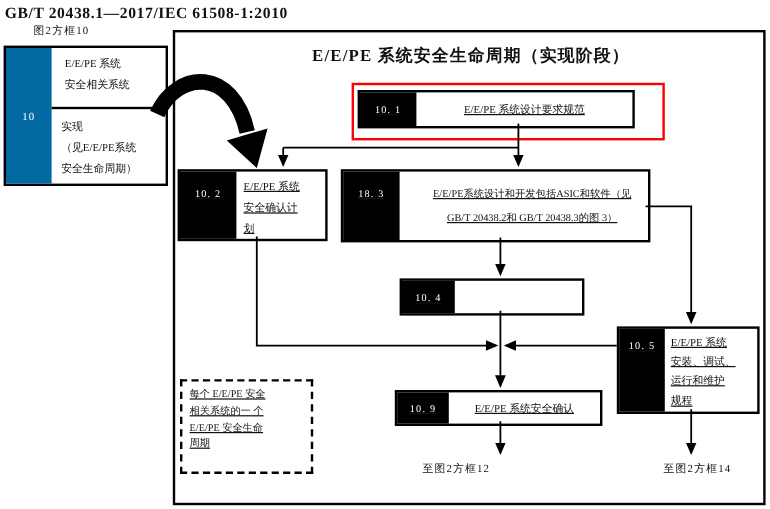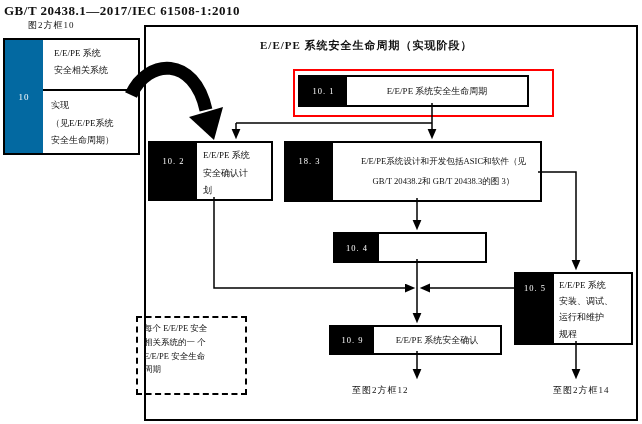--- a/index.html
+++ b/index.html
@@ -11,31 +11,31 @@
 
   
   .srcbox{position:absolute;left:3px;top:38px;width:133px;height:113px;border:2px solid #000;display:flex;background:#fff;}
   .srcnum{width:38px;background:#0369a1;color:#fff;font-size:9px;display:flex;align-items:center;justify-content:center;letter-spacing:1px;}
   .srccol{flex:1;display:flex;flex-direction:column;}
   .srctop{height:42px;border-bottom:2px solid #000;padding:5px 2px 2px 11px;font-size:9px;line-height:1.9;}
   .srcbot{flex:1;padding:6px 2px 2px 8px;font-size:9px;line-height:1.95;}
 
   
   .frame{position:absolute;left:144px;top:25px;width:490px;height:392px;border:2px solid #000;background:#fff;}
-  .dtitle{position:absolute;left:260px;top:38px;font-size:11px;font-weight:bold;letter-spacing:1px;white-space:nowrap;}
+  .dtitle{position:absolute;left:260px;top:38px;font-size:14px;font-weight:bold;letter-spacing:1px;white-space:nowrap;}
 
   .redbox{position:absolute;left:293px;top:69px;width:257px;height:44px;border:2px solid #ff0000;}
 
-  .fbox{position:absolute;border:2px solid #000;display:flex;background:#fff;}
+  .fbox{position:absolute;border:2px solid #000;display:flex;background:#fff;text-decoration:underline;}
   .fnum{background:#000;color:#fff;font-size:8.5px;display:flex;justify-content:center;align-items:center;letter-spacing:1px;flex-shrink:0;}
   .fnum.top{align-items:flex-start;padding-top:13px;}
   .flabel{flex:1;font-size:9px;display:flex;align-items:center;justify-content:center;text-align:center;}
   .flabel.left{justify-content:flex-start;align-items:flex-start;text-align:left;}
 
-  .notebox{position:absolute;left:136px;top:316px;width:98px;height:69px;border:2px dashed #000;padding:4px 3px 2px 6px;font-size:8.5px;line-height:1.62;box-sizing:content-box;}
+  .notebox{position:absolute;left:150px;top:316px;width:98px;height:69px;border:2px dashed #000;padding:4px 3px 2px 6px;font-size:8.5px;line-height:1.62;box-sizing:content-box;text-decoration:underline;}
   .exitlabel{position:absolute;font-size:9px;letter-spacing:1px;white-space:nowrap;}
 
   svg.overlay{position:absolute;left:0;top:0;pointer-events:none;}
 </style>
 </head>
 <body>
 
 <div class="page">
 
   <div class="hdr">GB/T 20438.1—2017/IEC 61508-1:2010</div>
@@ -52,21 +52,21 @@
     </div>
   </div>
 
   <div class="frame"></div>
   <div class="dtitle">E/E/PE 系统安全生命周期（实现阶段）</div>
 
   <div class="redbox"></div>
 
   <div class="fbox" style="left:298px;top:75px;width:227px;height:28px;">
     <div class="fnum" style="width:47px;">10. 1</div>
-    <div class="flabel">E/E/PE 系统安全生命周期</div>
+    <div class="flabel">E/E/PE 系统设计要求规范</div>
   </div>
 
   <div class="fbox" style="left:148px;top:141px;width:121px;height:56px;">
     <div class="fnum top" style="width:47px;">10. 2</div>
     <div class="flabel left pre" style="padding:4px 0 0 6px;line-height:1.95;">E/E/PE 系统
 安全确认计
 划</div>
   </div>
 
   <div class="fbox" style="left:284px;top:141px;width:254px;height:57px;">

